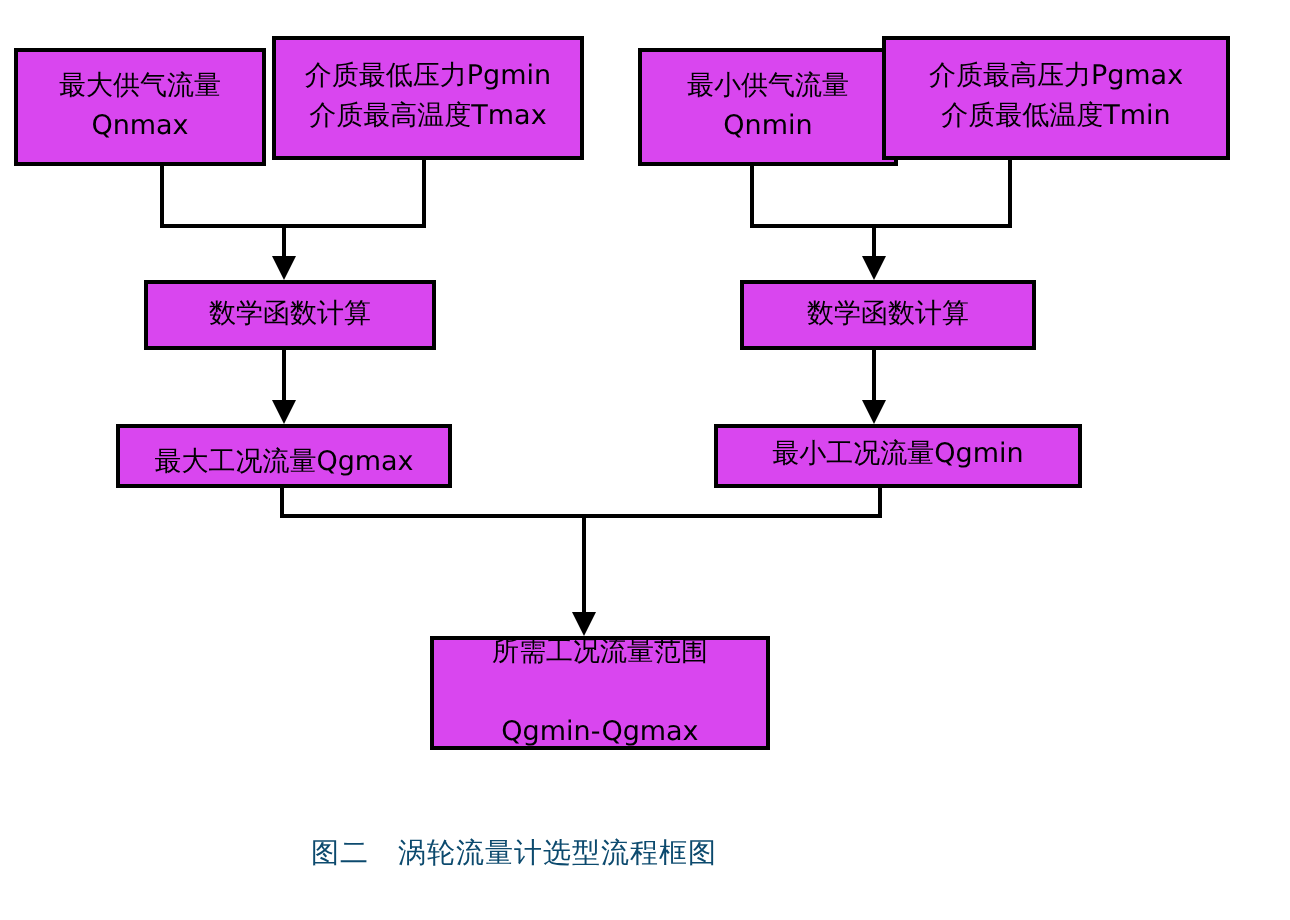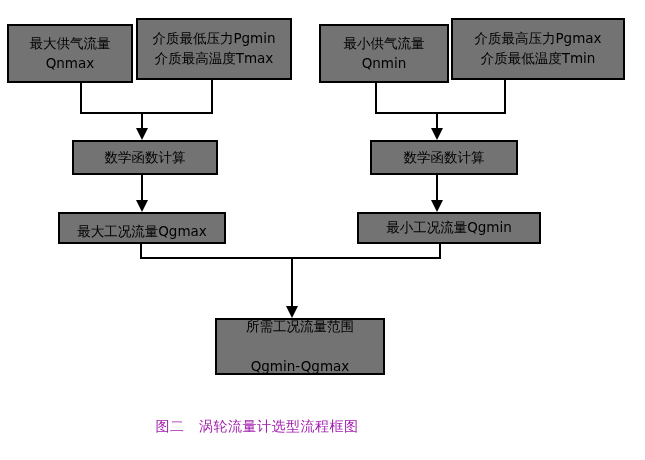--- a/index.html
+++ b/index.html
@@ -20,42 +20,42 @@
     position: absolute;
     left: 0;
     top: 0;
     width: 645px;
     height: 460px;
   }
 
   .node {
     position: absolute;
     box-sizing: border-box;
-    background: #737373;
+    background: #d946ef;
     border: 2px solid #000000;
     display: flex;
     flex-direction: column;
     align-items: center;
     justify-content: center;
     text-align: center;
     line-height: 1.45;
     color: #000000;
     z-index: 2;
   }
   .node .line {
     display: block;
     white-space: nowrap;
     font-size: 13.5px;
   }
 
   
   #node-qnmax   { left: 7px;   top: 24px;  width: 126px; height: 59px; }
   #node-pgmin   { left: 136px; top: 18px;  width: 156px; height: 62px; }
   #node-qnmin   { left: 319px; top: 24px;  width: 130px; height: 59px; }
-  #node-pgmax   { left: 451px; top: 18px;  width: 174px; height: 62px; }
+  #node-pgmax   { left: 441px; top: 18px;  width: 174px; height: 62px; }
 
   
   #node-calc-left  { left: 72px;  top: 140px; width: 146px; height: 35px; }
   #node-calc-right { left: 370px; top: 140px; width: 148px; height: 35px; }
 
   
   #node-qgmax { left: 58px;  top: 212px; width: 168px; height: 32px; justify-content: flex-end; }
   #node-qgmin { left: 357px; top: 212px; width: 184px; height: 32px; }
 
   
@@ -63,21 +63,21 @@
 
   
   #caption {
     position: absolute;
     left: 0;
     top: 418px;
     width: 514px;
     text-align: center;
     font-size: 14px;
     letter-spacing: 0.5px;
-    color: #a21caf;
+    color: #0c4a6e;
     white-space: pre;
   }
 </style>
 </head>
 <body>
 
 <svg id="flow-canvas" viewBox="0 0 645 460" xmlns="http://www.w3.org/2000/svg">
   <g stroke="#000000" stroke-width="2.2" fill="none" shape-rendering="crispEdges">
 
     <path d="M81,83 L81,113 L212,113 L212,80"></path>

